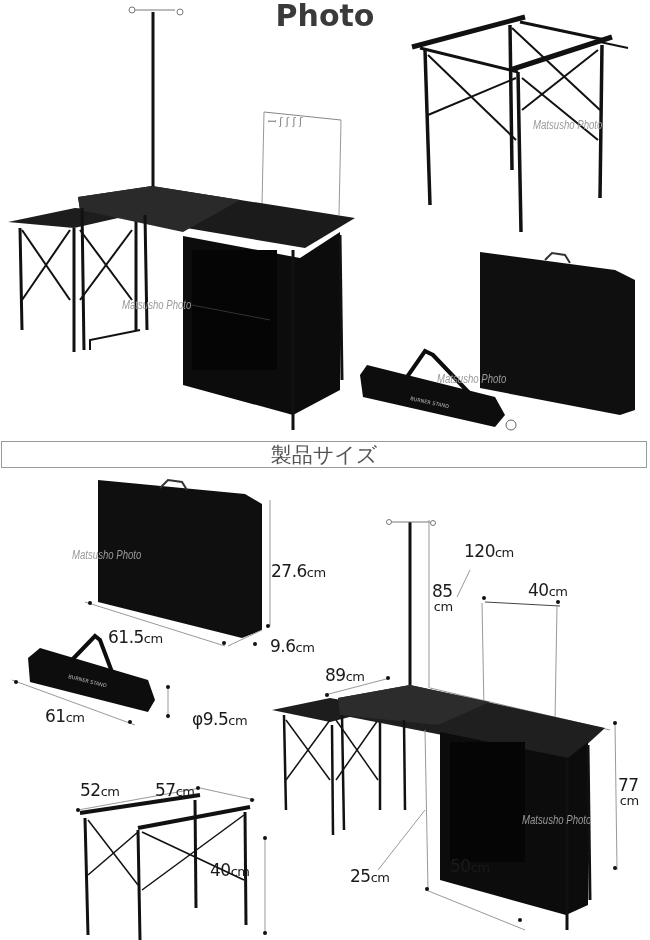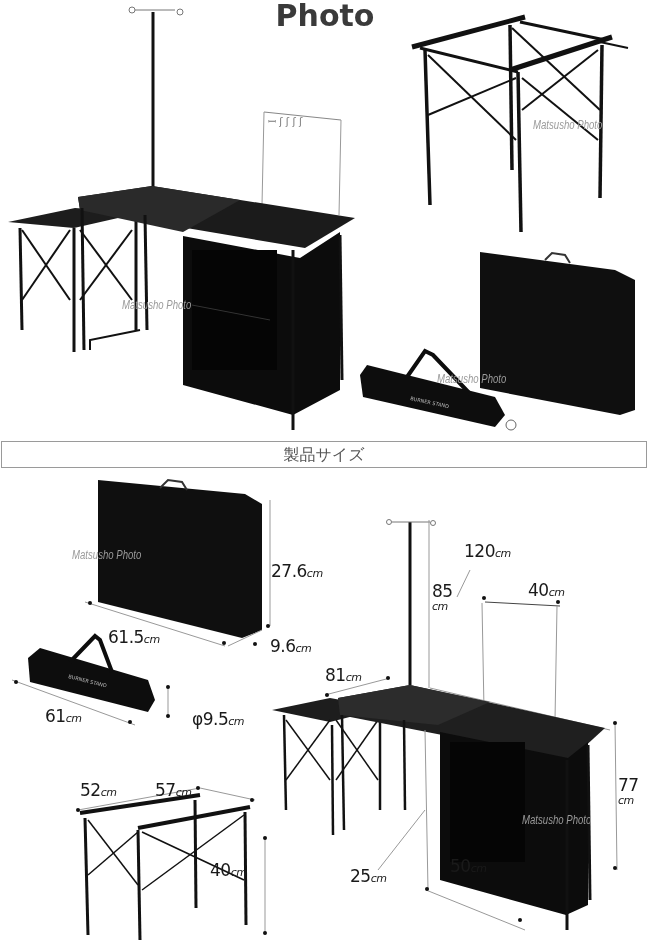--- a/index.html
+++ b/index.html
@@ -1,23 +1,23 @@
 <!DOCTYPE html>
 <html><head>
 <meta charset="utf-8">
 <style>
   html, body { margin:0; padding:0; background:#ffffff; }
   body { width:650px; height:940px; position:relative; overflow:hidden; font-family:"DejaVu Sans", sans-serif; }
   .abs { position:absolute; }
   .title { left:0; width:650px; top:-2px; text-align:center; font-family:"DejaVu Sans", sans-serif; font-weight:bold; font-size:30px; color:#3a3a3a; }
-  .section-bar { left:1px; top:441px; width:646px; height:27px; border:1px solid #9a9a9a; box-sizing:border-box; text-align:center; font-size:16px; line-height:26px; color:#555; background:#fff; }
+  .section-bar { left:1px; top:441px; width:646px; height:27px; border:1px solid #9a9a9a; box-sizing:border-box; text-align:center; font-size:21px; line-height:26px; color:#555; background:#fff; }
   .wm { font-family:"Liberation Sans", sans-serif; font-style:italic; font-size:12px; color:#9a9a9a; transform:scaleX(0.8); transform-origin:left center; white-space:nowrap; }
   .dim { font-family:"DejaVu Sans", sans-serif; color:#1a1a1a; font-size:17px; white-space:nowrap; letter-spacing:-0.5px; }
-  .dim .u { font-size:11px;font-style:italic; }
-  .dim-stack { text-align:left; line-height:15px; }
+  .dim .u { font-size:13px; }
+  .dim-stack { text-align:right; line-height:15px; }
   svg { position:absolute; overflow:visible; }
 </style>
 </head>
 <body>
 
 <div class="abs title">Photo</div>
 
 <svg style="left:0;top:0" width="360" height="440">
 
   <line x1="153" y1="12" x2="153" y2="200" stroke="#111" stroke-width="3"></line>
@@ -189,19 +189,19 @@
     <circle cx="250" cy="410" r="2" fill="#111"></circle>
 </svg>
 <div class="abs wm" style="left:522px;top:813px">Matsusho Photo</div>
 
 <div class="abs dim" style="left:464px;top:541px"><span>120</span><span class="u">cm</span></div>
 <div class="abs dim dim-stack" style="left:432px;top:584px">
     <div>85</div>
     <div class="u">cm</div>
   </div>
 <div class="abs dim" style="left:528px;top:580px"><span>40</span><span class="u">cm</span></div>
-<div class="abs dim" style="left:325px;top:665px"><span>81</span><span class="u">cm</span></div>
+<div class="abs dim" style="left:325px;top:665px"><span>89</span><span class="u">cm</span></div>
 <div class="abs dim dim-stack" style="left:618px;top:778px">
     <div>77</div>
     <div class="u">cm</div>
   </div>
 <div class="abs dim" style="left:350px;top:866px"><span>25</span><span class="u">cm</span></div>
 <div class="abs dim" style="left:450px;top:856px"><span>50</span><span class="u">cm</span></div>
 
 </body></html>

